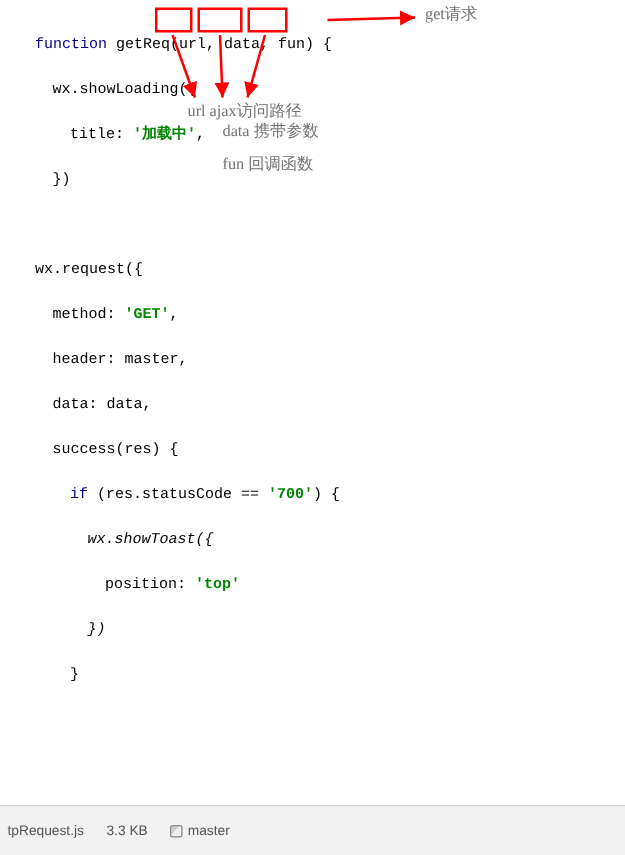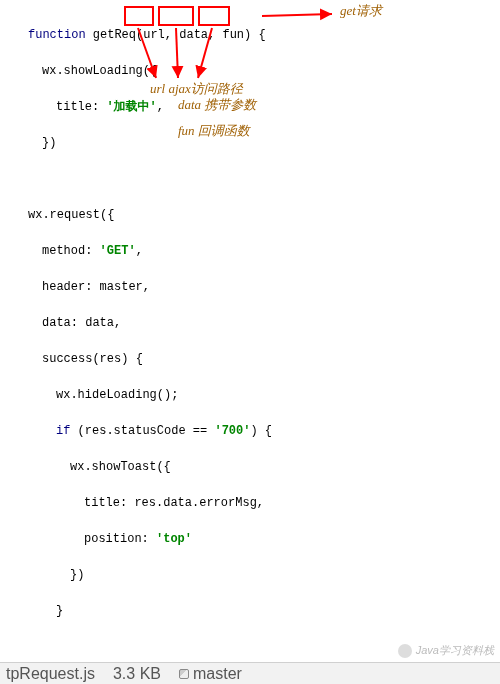--- a/index.html
+++ b/index.html
@@ -19,49 +19,48 @@
     white-space: pre;
     position: relative;
   }
   .line { display: block; min-height: 18px; }
   .kw { color: #00007f; font-weight: normal; }
   .str { color: #008500; font-weight: bold; }
   .ident { color: #000; }
   .ind1 { padding-left: 14px; }
   .ind2 { padding-left: 28px; }
   .ind3 { padding-left: 42px; }
-  .ind4 { padding-left: 56px; }
+  .ind4 { padding-left: 56px; font-style: italic; }
   .ind5 { padding-left: 70px; }
 
   .annot {
     position: absolute;
-    color: #a16207;
+    color: #737373;
     font-family: SimSun, "Songti SC", serif;
     font-size: 13px;
     pointer-events: none;
-    font-style: italic;
   }
   .box {
     position: absolute;
     border: 2px solid #ff0000;
     pointer-events: none;
   }
   svg.arrow { position: absolute; pointer-events: none; }
 
   .statusbar {
     position: absolute;
     bottom: 0;
     left: 0;
     right: 0;
-    height: 22px;
+    height: 40px;
     background: #f2f2f2;
     border-top: 1px solid #d0d0d0;
     display: flex;
     align-items: center;
-    font-size: 16px;
+    font-size: 11px;
     color: #555;
     padding: 0 6px;
     gap: 18px;
     font-family: "Segoe UI", Arial, sans-serif;
   }
   .statusbar .item { display: flex; align-items: center; gap: 4px; }
   .wm {
     position: absolute;
     right: 6px;
     bottom: 26px;
@@ -89,24 +88,22 @@
 <span class="line ind1"><span class="kw">function</span><span> getReq(url, data, fun) {</span></span>
 <span class="line ind2"><span>wx.showLoading({</span></span>
 <span class="line ind3"><span>title: </span><span class="str">'加载中'</span><span>,</span></span>
 <span class="line ind2"><span>})</span></span>
 <span class="line"><span></span></span>
 <span class="line ind1"><span>wx.request({</span></span>
 <span class="line ind2"><span>method: </span><span class="str">'GET'</span><span>,</span></span>
 <span class="line ind2"><span>header: master,</span></span>
 <span class="line ind2"><span>data: data,</span></span>
 <span class="line ind2"><span class="ident">success</span><span>(res) {</span></span>
-<span class="line ind3"><span>wx.hideLoading();</span></span>
 <span class="line ind3"><span class="kw">if</span><span> (res.statusCode == </span><span class="str">'700'</span><span>) {</span></span>
 <span class="line ind4"><span>wx.showToast({</span></span>
-<span class="line ind5"><span>title: res.data.errorMsg,</span></span>
 <span class="line ind5"><span>position: </span><span class="str">'top'</span></span>
 <span class="line ind4"><span>})</span></span>
 <span class="line ind3"><span>}</span></span>
 
 
 
 
 
 
 

